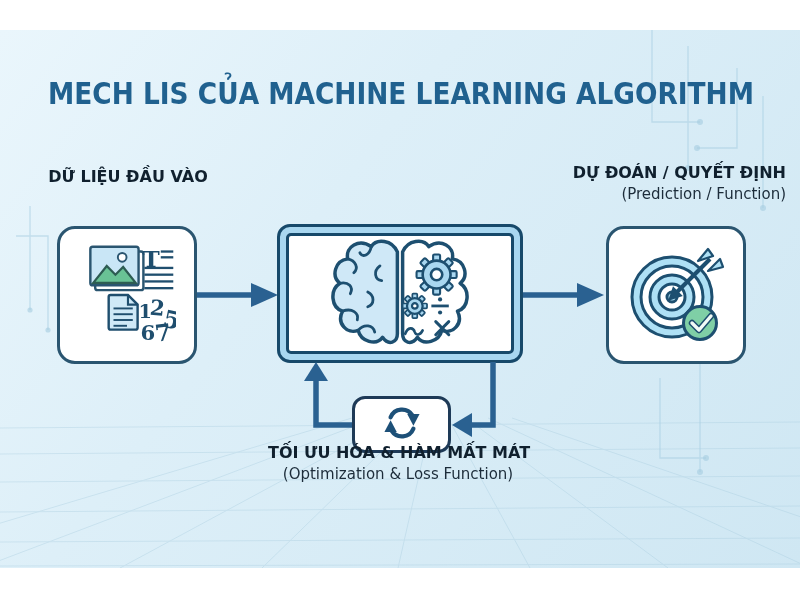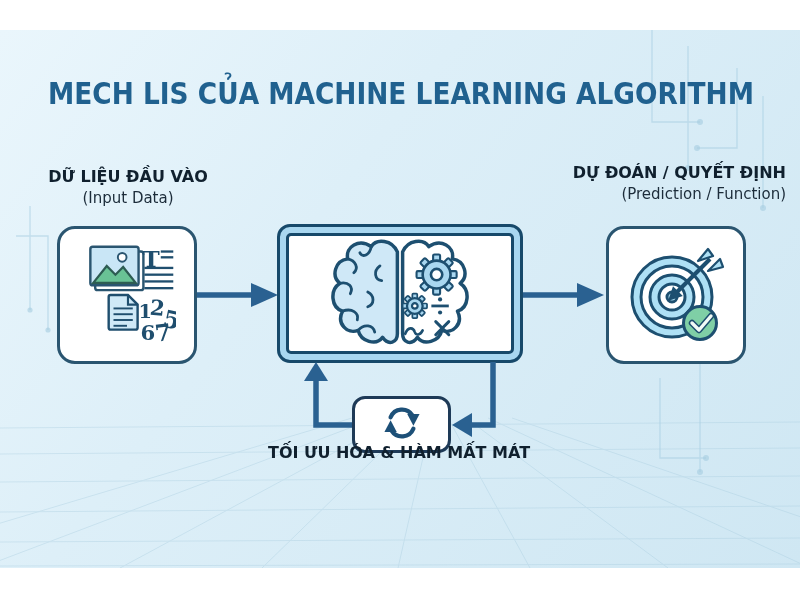--- a/index.html
+++ b/index.html
@@ -106,21 +106,20 @@
   </svg>
 </div>
 
 <div class="strip top"></div>
 <div class="strip bottom"></div>
 
 <div class="title">MECH LIS CỦA MACHINE LEARNING ALGORITHM</div>
 
 <div class="node-label label-input">
   <div class="vi">DỮ LIỆU ĐẦU VÀO</div>
-  <div class="en">(Input Data)</div>
 </div>
 <div class="node-label label-model">
 </div>
 <div class="node-label label-prediction">
   <div class="vi">DỰ ĐOÁN / QUYẾT ĐỊNH</div>
   <div class="en">(Prediction / Function)</div>
 </div>
 
 <div class="node node-input">
   <span>
@@ -267,13 +266,14 @@
       <path d="M8,14 A13,13 0 0 1 31,12" fill="none" stroke="#1d5078" stroke-width="4.5" stroke-linecap="round"></path>
       <polygon points="32,23 25.5,10.5 38.5,10.5" fill="#1d5078"></polygon>
       <path d="M32,26 A13,13 0 0 1 9,28" fill="none" stroke="#1d5078" stroke-width="4.5" stroke-linecap="round"></path>
       <polygon points="8,17 1.5,29.5 14.5,29.5" fill="#1d5078"></polygon>
     </svg>
   </span>
 </div>
 
 <div class="node-label label-optimization">
   <div class="vi">TỐI ƯU HÓA &amp; HÀM MẤT MÁT</div>
+  <div class="en">(Optimization &amp; Loss Function)</div>
 </div>
 
 </body></html>

